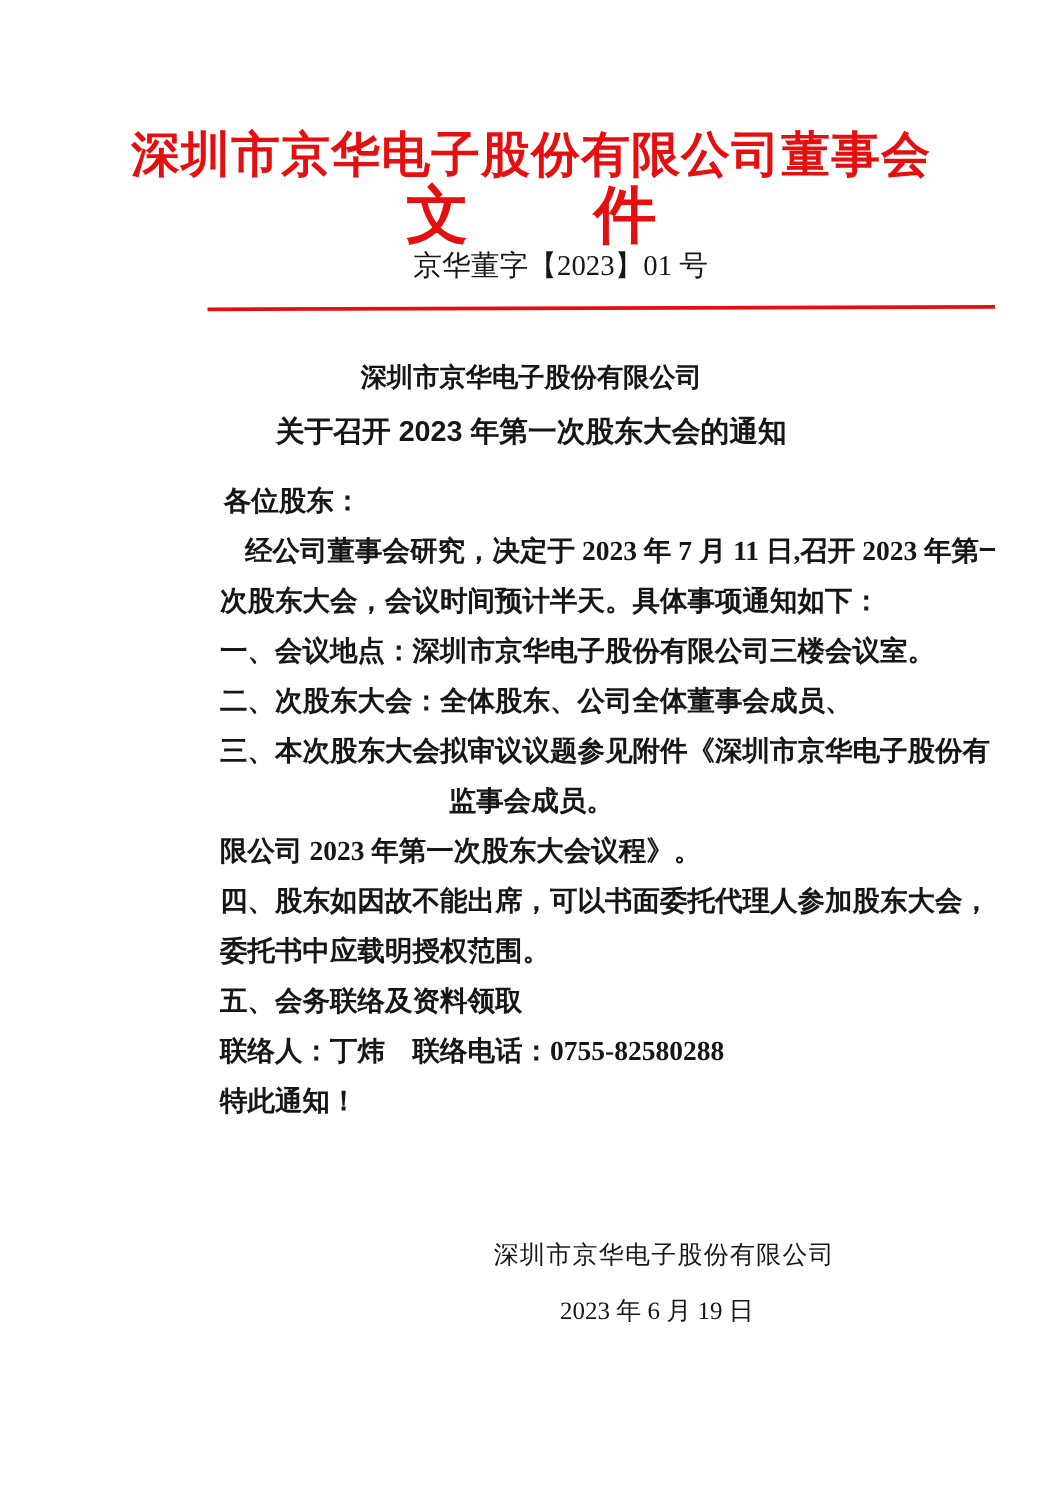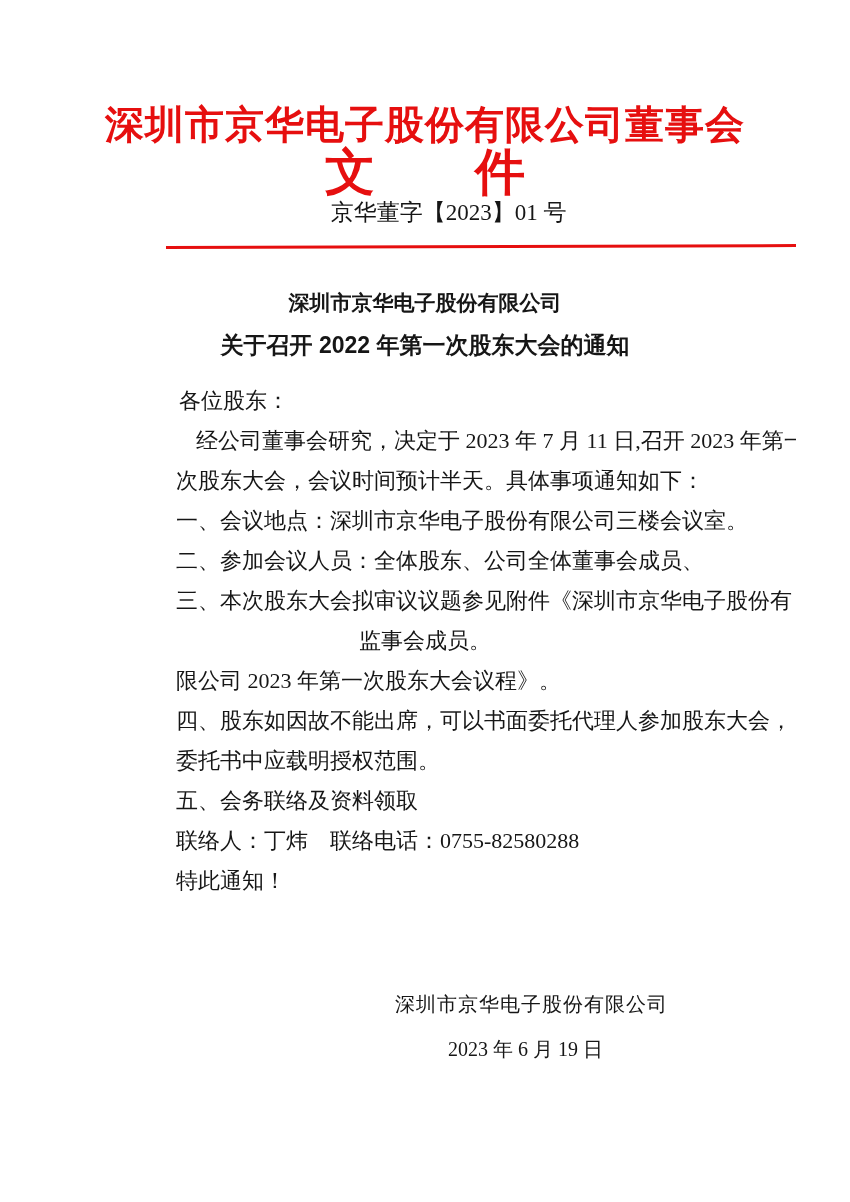--- a/index.html
+++ b/index.html
@@ -69,20 +69,21 @@
     font-weight: bold;
     font-size: 23px;
     line-height: 30px;
   }
   
   .body-block {
     position: absolute;
     top: 381px; left: 122px; right: 86px;
     font-size: 22px;
     line-height: 40px;
+    font-weight: bold;
   }
   .body-block .bl { white-space: nowrap; }
   .bl.i-salut  { margin-left: 3px; }
   .bl.i-para   { margin-left: 20px; }
   .bl.i-flush  { margin-left: 0; }
   .bl.i-item   { }
   .bl.i-hang   { margin-left: 183px; }
   
   .sig-company {
     position: absolute;
@@ -103,28 +104,28 @@
 <body>
 
 <div class="page">
 
   <div class="org-line">深圳市京华电子股份有限公司董事会</div>
   <div class="file-word">文　　件</div>
   <div class="doc-number">京华董字【2023】01 号</div>
   <div class="red-rule"></div>
 
   <div class="notice-title-1">深圳市京华电子股份有限公司</div>
-  <div class="notice-title-2">关于召开 2022 年第一次股东大会的通知</div>
+  <div class="notice-title-2">关于召开 2023 年第一次股东大会的通知</div>
 
   <div class="body-block">
     <div class="bl i-salut">各位股东：</div>
     <div class="bl i-para">经公司董事会研究，决定于 2023 年 7 月 11 日,召开 2023 年第一</div>
     <div class="bl i-flush">次股东大会，会议时间预计半天。具体事项通知如下：</div>
     <div class="bl i-item">一、会议地点：深圳市京华电子股份有限公司三楼会议室。</div>
-    <div class="bl i-item">二、参加会议人员：全体股东、公司全体董事会成员、</div>
+    <div class="bl i-item">二、次股东大会：全体股东、公司全体董事会成员、</div>
     <div class="bl i-item">三、本次股东大会拟审议议题参见附件《深圳市京华电子股份有</div>
     <div class="bl i-hang">监事会成员。</div>
     <div class="bl i-flush">限公司 2023 年第一次股东大会议程》。</div>
     <div class="bl i-item">四、股东如因故不能出席，可以书面委托代理人参加股东大会，</div>
     <div class="bl i-flush">委托书中应载明授权范围。</div>
     <div class="bl i-item">五、会务联络及资料领取</div>
     <div class="bl i-item">联络人：丁炜　联络电话：0755-82580288</div>
     <div class="bl i-item">特此通知！</div>
   </div>
 

